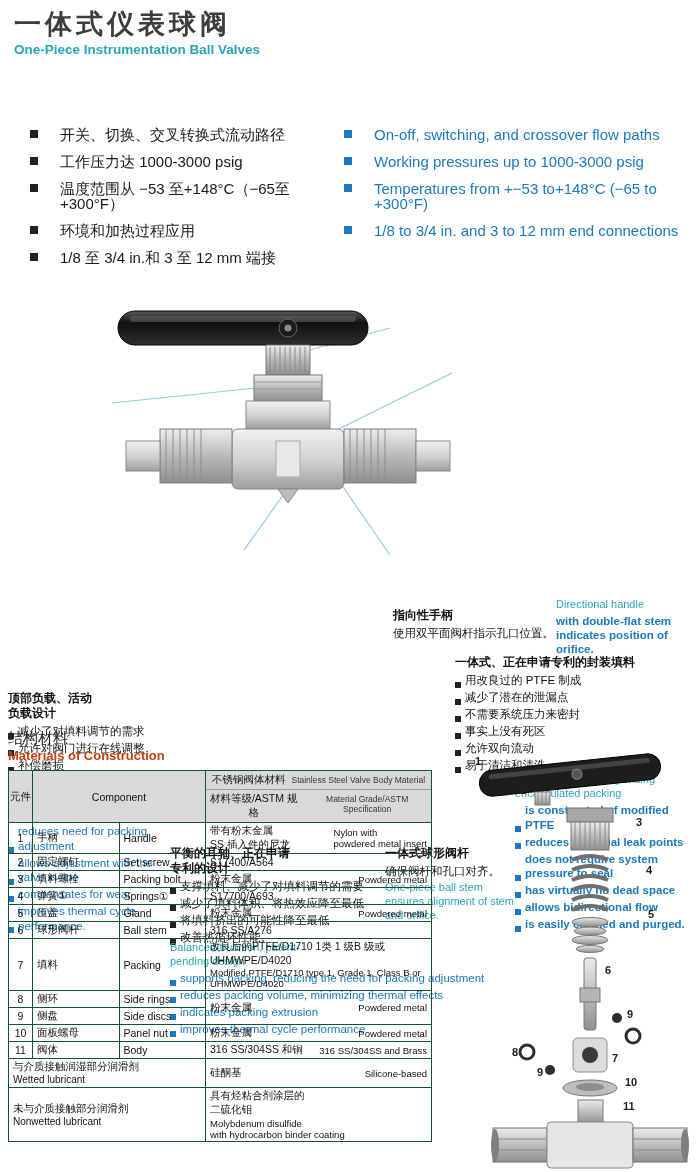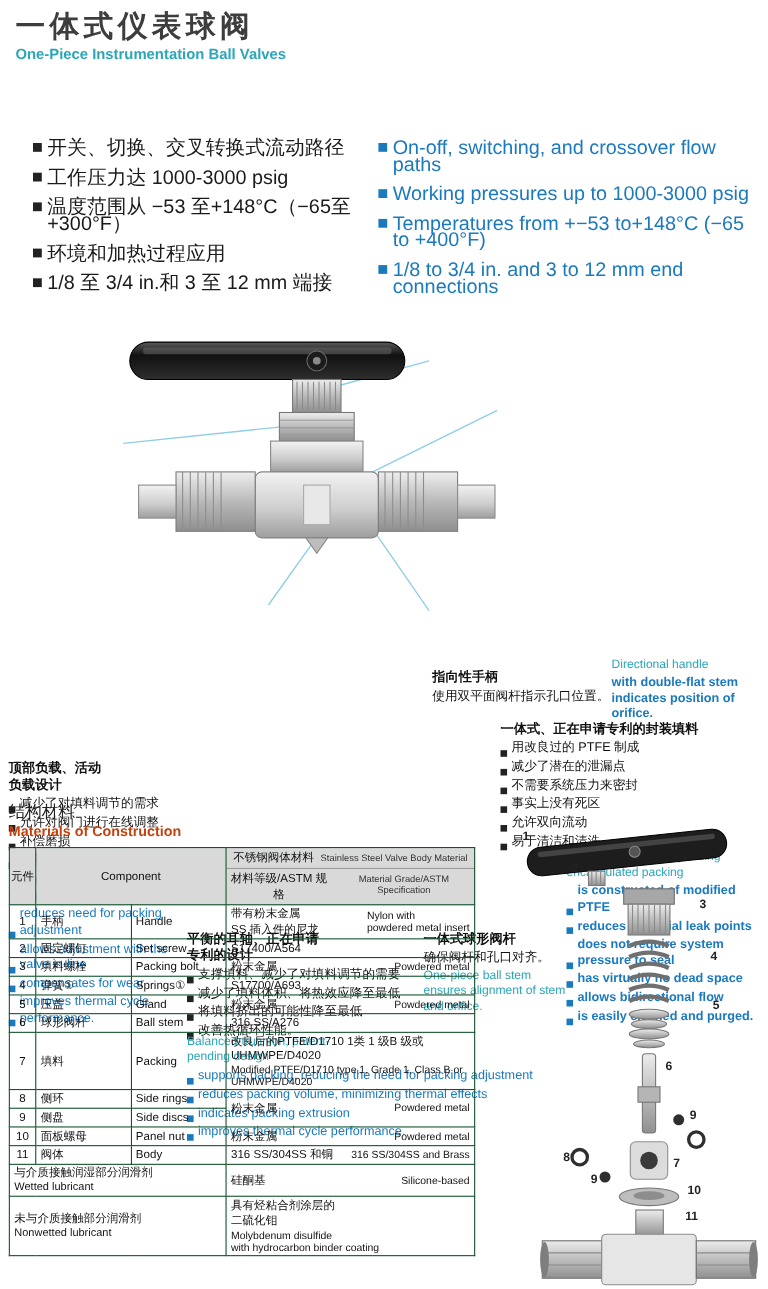--- a/index.html
+++ b/index.html
@@ -8,21 +8,21 @@
   .page{position:absolute;inset:0;overflow:hidden;background:#fff}
 
   
   .title-cn{position:absolute;left:14px;top:6px;font-size:27px;font-weight:bold;color:#3d3d3d;letter-spacing:4px}
   .title-en{position:absolute;left:14px;top:42px;font-size:13.5px;font-weight:bold;color:#2aa6b8}
 
   
   .feat-col{position:absolute;top:127px}
   .feat-cn{left:30px;width:300px}
   .feat-en{left:344px;width:348px}
-  .fi{display:flex;gap:5px;margin-bottom:12px;font-size:18px;line-height:15px;align-items:flex-start}
+  .fi{display:flex;gap:22px;margin-bottom:12px;font-size:15px;line-height:15px;align-items:flex-start}
   .feat-en .fi{color:#1b79be}
   .sq{width:8px;height:8px;flex:none;margin-top:3px;background:#222}
   .sq.blue{background:#1b79be}
 
   
   .diagram{position:absolute;left:0;top:295px;width:698px;height:440px}
   .leaders{position:absolute;left:0;top:0;pointer-events:none}
   .leaders line{stroke:#8fcde6;stroke-width:1.2}
   .valve-svg{position:absolute;left:100px;top:8px}
 
@@ -111,21 +111,21 @@
     <div class="fi">
         <span class="sq blue"></span>
         <span>On-off, switching, and crossover flow paths</span>
       </div>
     <div class="fi">
         <span class="sq blue"></span>
         <span>Working pressures up to 1000-3000 psig</span>
       </div>
     <div class="fi">
         <span class="sq blue"></span>
-        <span>Temperatures from +−53 to+148°C (−65 to +400°F)</span>
+        <span>Temperatures from +−53 to+148°C (−65 to +300°F)</span>
       </div>
     <div class="fi">
         <span class="sq blue"></span>
         <span>1/8 to 3/4 in. and 3 to 12 mm end connections</span>
       </div>
   </div>
 
   <div class="diagram">
 
     <svg class="leaders" width="698" height="440" viewBox="0 0 698 440">

